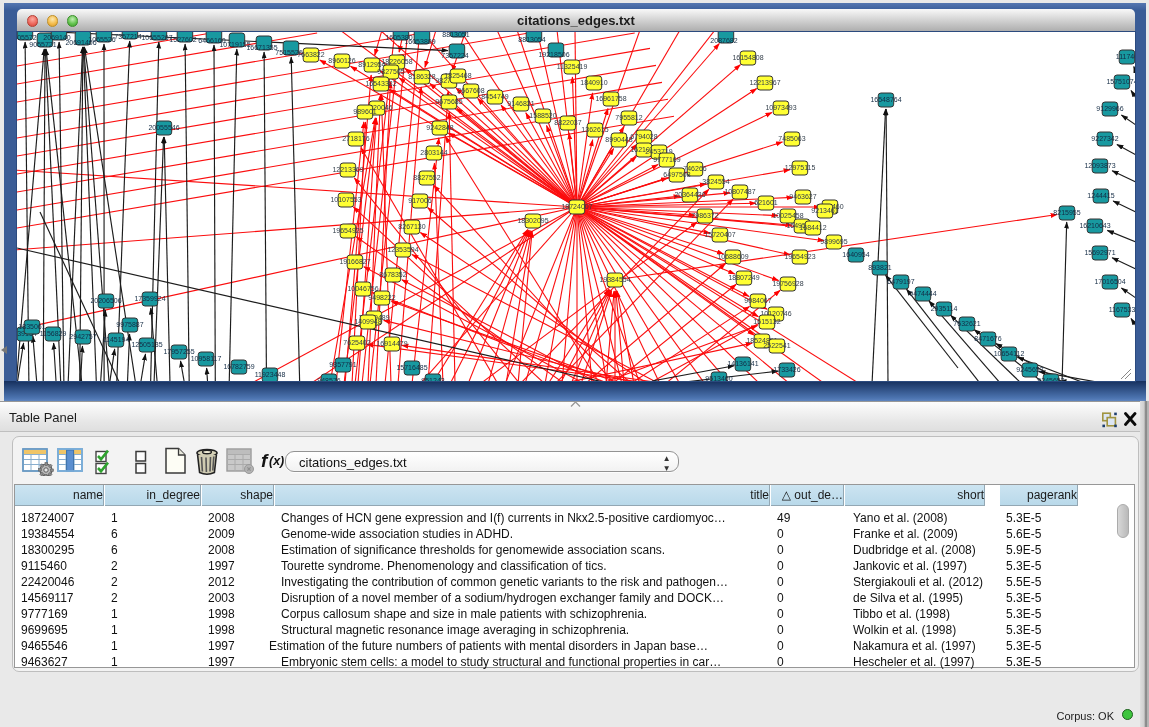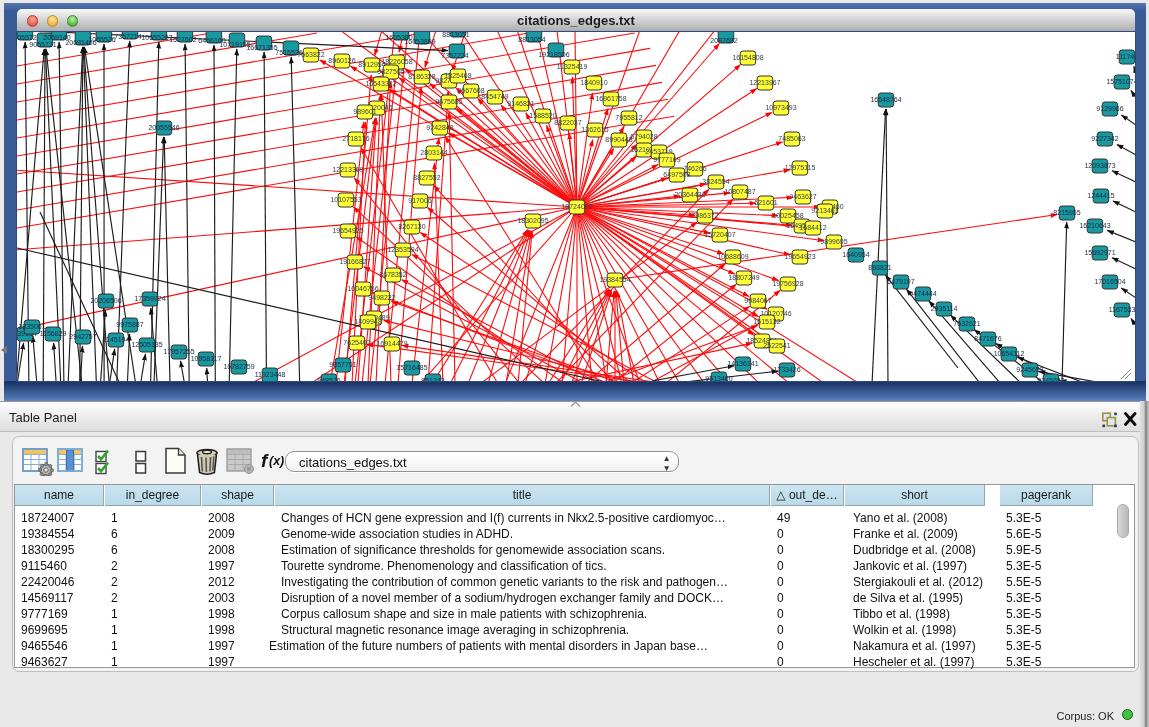--- a/index.html
+++ b/index.html
@@ -15,21 +15,21 @@
 
 #panel{left:0;top:401px;width:1149px;height:326px;background:#E9E9E9}
 #phead{left:0;top:0;width:1149px;height:31px;background:linear-gradient(#FDFDFD,#E6E6E6 70%,#DFDFDF);border-top:1px solid #989898;border-bottom:1px solid #BFBFBF}
 #phead .pt{position:absolute;left:9px;top:8px;font-size:13px;color:#1c1c1c}
 #toolrow{left:14px;top:44px;width:1121px;height:36px}
 .ticon{position:absolute;top:4px}
 #dropdown{position:absolute;left:271px;top:6px;width:394px;height:21px;background:linear-gradient(#FFF,#F2F2F2);border:1px solid #939393;border-radius:9px;box-shadow:0 1px 0 rgba(255,255,255,.7)}
 #dropdown .dtext{position:absolute;left:13px;top:3px;font-size:13px;color:#111}
 #dropdown .darr{position:absolute;right:9px;top:1px;font-size:9.5px;color:#333;line-height:9.5px;text-align:center}
 #tablebox{left:14px;top:83px;width:1121px;height:184px;background:#FFF;border:1px solid #979797}
-.hcell{position:absolute;top:0;height:21px;background:linear-gradient(#CCE4F1,#B9D9EA);border-right:1px solid #93A7B3;border-bottom:1px solid #93A7B3;font-size:12px;color:#1A1A1A;text-align:center;line-height:21px}
+.hcell{position:absolute;top:0;height:21px;background:linear-gradient(#CCE4F1,#B9D9EA);border-right:1px solid #93A7B3;border-bottom:1px solid #93A7B3;font-size:12px;color:#1A1A1A;text-align:right;line-height:21px}
 .trow{position:absolute;left:0;width:1080px;height:16px;font-size:12px;color:#111}
 .cell{position:absolute;white-space:nowrap;overflow:hidden;line-height:16px}
 #vscroll{position:absolute;right:4px;top:6px;width:14px;height:172px}
 #vthumb{position:absolute;left:1px;top:13px;width:12px;height:34px;background:linear-gradient(90deg,#D8D8D8,#B9B9B9);border:1px solid #ABABAB;border-radius:7px}
 
 #tabs{left:427px;top:274px;height:20px;border:1px solid #ABABAB;border-radius:5px;background:linear-gradient(#FFF,#EDEDED);display:flex;box-shadow:0 1px 1px rgba(0,0,0,.08)}
 #tabs .seg{height:18px;line-height:18px;font-size:13px;color:#222;padding:0 13px;border-right:1px solid #C9C9C9}
 #tabs .seg.sel{background:linear-gradient(#9B9B9B,#7E7E7E);color:#FFF;border-radius:4px 0 0 4px;border-right:1px solid #6F6F6F}
 #tabs .seg:last-child{border-right:none}
 #status{left:0;top:300px;width:1140px;height:26px}
@@ -646,21 +646,21 @@
         <div class="darr">▴<br>▾</div>
       </div>
     </div>
   <div class="abs" id="tablebox">
     <div class="hcell" style="left:0px;width:89px">name</div>
       <div class="hcell" style="left:90px;width:96px">in_degree</div>
       <div class="hcell" style="left:187px;width:72px">shape</div>
       <div class="hcell" style="left:260px;width:495px">title</div>
       <div class="hcell" style="left:756px;width:73px">△ out_de…</div>
       <div class="hcell" style="left:830px;width:140px">short</div>
-      <div class="hcell" style="left:985px;width:93px">pagerank</div>
+      <div class="hcell" style="left:985px;width:78px">pagerank</div>
     <div class="trow" style="top:24.5px">
         <div class="cell" style="left:0px;width:82px;padding-left:6px">18724007</div>
         <div class="cell" style="left:90px;width:89px;padding-left:6px">1</div>
         <div class="cell" style="left:187px;width:65px;padding-left:6px">2008</div>
         <div class="cell" style="left:260px;width:488px;padding-left:6px">Changes of HCN gene expression and I(f) currents in Nkx2.5-positive cardiomyoc…</div>
         <div class="cell" style="left:756px;width:66px;padding-left:6px">49</div>
         <div class="cell" style="left:830px;width:145px;padding-left:8px">Yano et al. (2008)</div>
         <div class="cell" style="left:985px;width:86px;padding-left:6px">5.3E-5</div>
       </div>
       <div class="trow" style="top:40.6px">
@@ -732,20 +732,21 @@
         <div class="cell" style="left:187px;width:65px;padding-left:6px">1997</div>
         <div class="cell" style="left:248px;width:488px;padding-left:6px">Estimation of the future numbers of patients with mental disorders in Japan base…</div>
         <div class="cell" style="left:756px;width:66px;padding-left:6px">0</div>
         <div class="cell" style="left:830px;width:145px;padding-left:8px">Nakamura et al. (1997)</div>
         <div class="cell" style="left:985px;width:86px;padding-left:6px">5.3E-5</div>
       </div>
       <div class="trow" style="top:169.4px">
         <div class="cell" style="left:0px;width:82px;padding-left:6px">9463627</div>
         <div class="cell" style="left:90px;width:89px;padding-left:6px">1</div>
         <div class="cell" style="left:187px;width:65px;padding-left:6px">1997</div>
+        <div class="cell" style="left:260px;width:488px;padding-left:6px">Embryonic stem cells: a model to study structural and functional properties in car…</div>
         <div class="cell" style="left:756px;width:66px;padding-left:6px">0</div>
         <div class="cell" style="left:830px;width:145px;padding-left:8px">Hescheler et al. (1997)</div>
         <div class="cell" style="left:985px;width:86px;padding-left:6px">5.3E-5</div>
       </div>
     <div id="vscroll">
         <div id="vthumb"></div>
       </div>
   </div>
   <div class="abs" id="status">
       <span class="mem">Corpus: OK</span>

